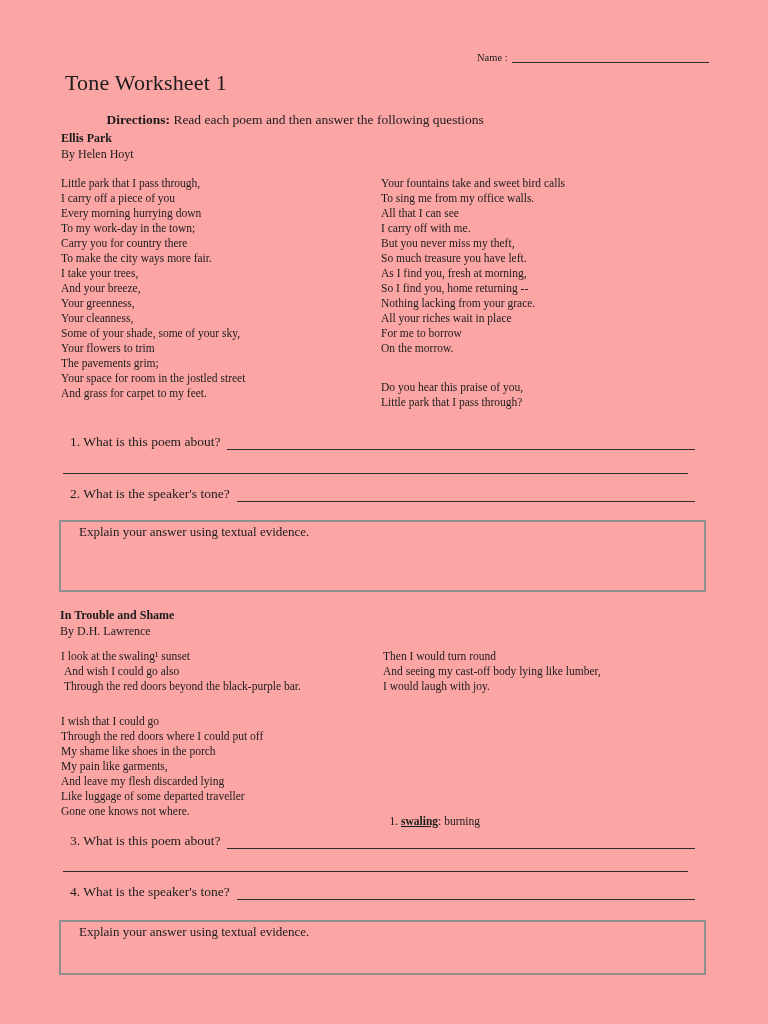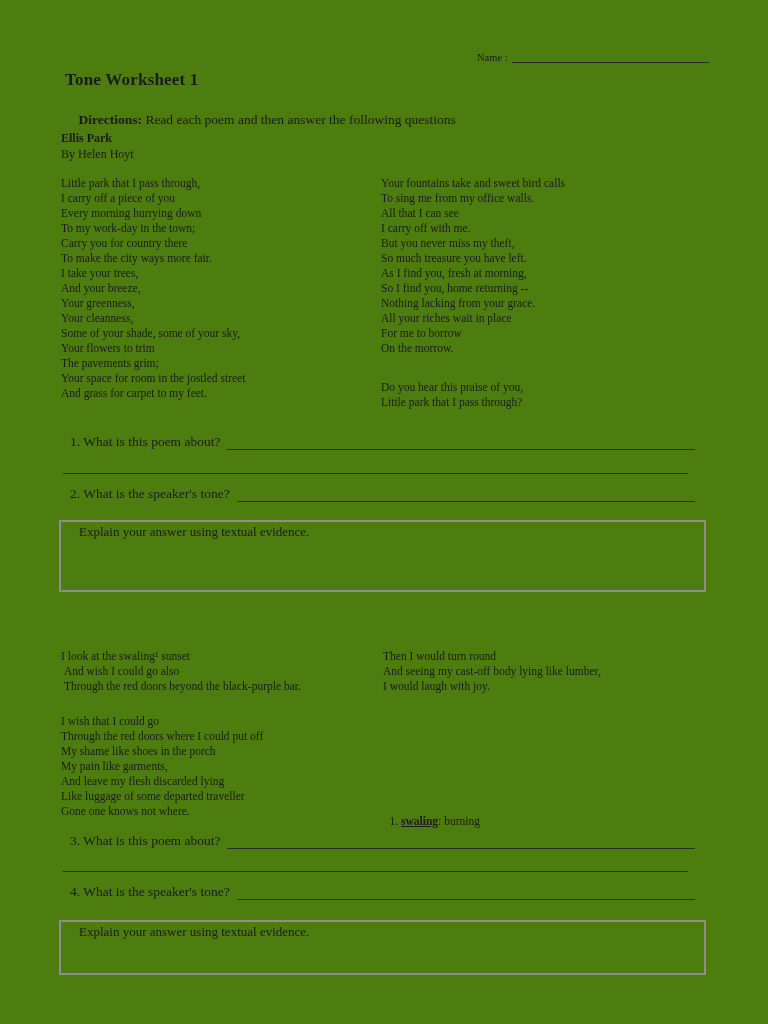--- a/index.html
+++ b/index.html
@@ -1,38 +1,38 @@
 <!DOCTYPE html>
 <html><head>
 <meta charset="utf-8">
 <style>
   html, body { margin: 0; padding: 0; background: #ffffff; }
   .page {
     position: relative;
     width: 768px;
     height: 1024px;
-    background: #4d7c0f;
+    background: #fca5a5;
     font-family: "Liberation Serif", serif;
     color: #1c1c1c;
     overflow: hidden;
   }
   .abs { position: absolute; }
 
   .name-row { font-size: 10.5px; display: flex; align-items: flex-end; }
   .name-line {
     display: inline-block;
     width: 197px;
     height: 12px;
     border-bottom: 1px solid #2c2c2c;
     margin-left: 4px;
   }
 
-  .doc-title { font-size: 17px; font-weight: bold; letter-spacing: 0.2px; }
+  .doc-title { font-size: 22px; font-weight: normal; letter-spacing: 0.2px; }
   .directions { font-size: 13.5px; white-space: pre-wrap; }
-  .directions .dlabel { font-weight: bold; }
+  .directions .dlabel { font-weight: bold; margin-left: 28px; }
 
   .poem-header { font-size: 12px; line-height: 16px; }
   .poem-title { font-weight: bold; }
 
   .poem { font-size: 11.5px; line-height: 15px; }
   .pline { white-space: pre-wrap; min-height: 15px; }
   .stanza-gap-24 { margin-top: 24px; }
   .stanza-gap-20 { margin-top: 20px; }
 
   .qrow {
@@ -133,20 +133,24 @@
 
   <div class="abs qrow" style="left:63px; top:484px;">
     <span class="qlabel">2. What is the speaker's tone?</span>
     <span class="blank"></span>
   </div>
 
   <div class="abs ans-box" style="left:59px; top:520px; height:66px;">
     <div>Explain your answer using textual evidence.</div>
   </div>
 
+  <div class="abs poem-header" style="left:60px; top:607px;">
+    <div class="poem-title">In Trouble and Shame</div>
+    <div>By D.H. Lawrence</div>
+  </div>
 
   <div class="abs" style="left:61px; top:649px; width:320px;">
     <div class="poem">
         <div class="pline">I look at the swaling¹ sunset</div>
         <div class="pline"> And wish I could go also</div>
         <div class="pline"> Through the red doors beyond the black-purple bar.</div>
       </div>
     <div class="poem stanza-gap-20">
         <div class="pline">I wish that I could go</div>
         <div class="pline">Through the red doors where I could put off</div>

